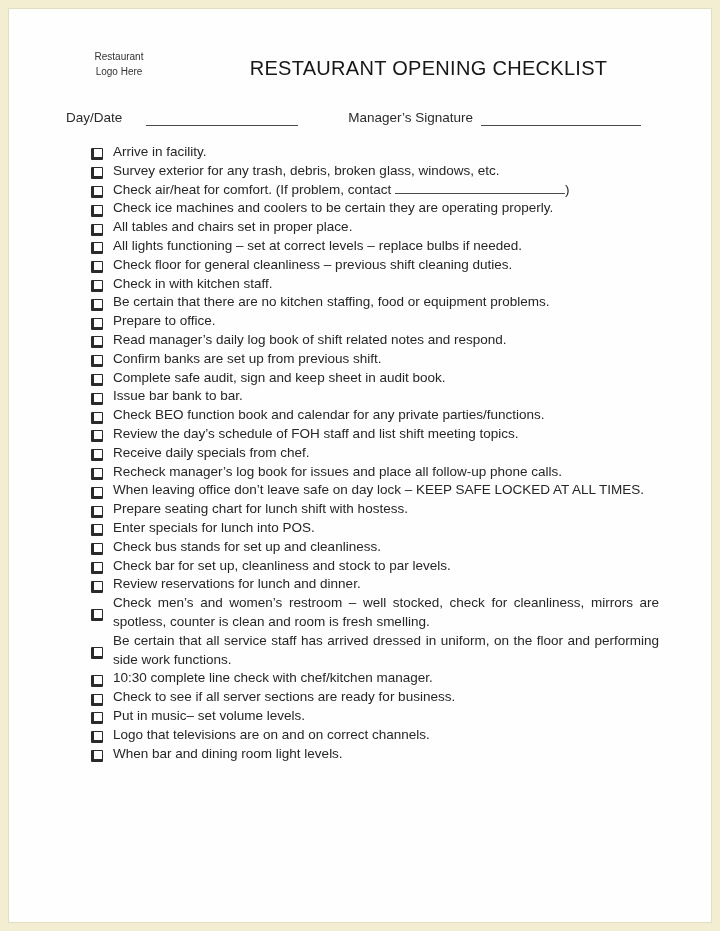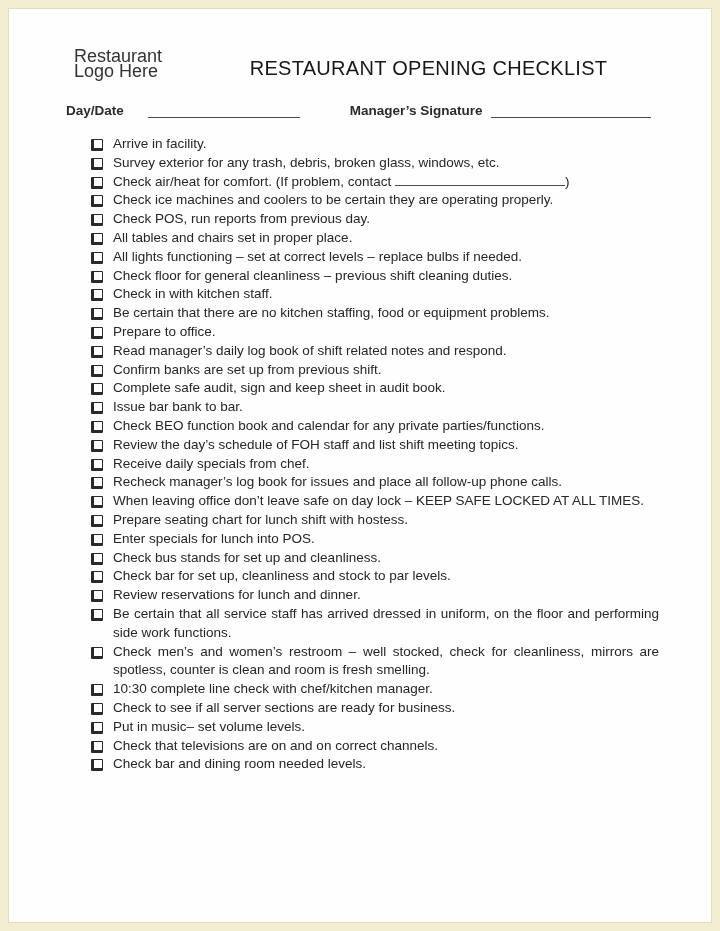--- a/index.html
+++ b/index.html
@@ -15,45 +15,45 @@
     position:absolute;left:8px;top:8px;width:704px;height:915px;
     background:#fefefe;
     border:1px solid #e4ddc0;
     box-sizing:border-box;
     padding:40px 52px 0 57px;
   }
   
   .header{display:flex;align-items:flex-start;}
   .logo{
     width:90px;flex:0 0 auto;margin-left:8px;
-    font-size:18px;line-height:15px;color:#333;
+    text-align:center;font-size:10px;line-height:15px;color:#333;
   }
   .title{
     flex:1;text-align:center;
     font-weight:normal;font-size:20px;letter-spacing:.3px;
     color:#171717;margin-top:8px;padding-left:34px;
     white-space:nowrap;
   }
   
   .sigrow{
-    display:flex;align-items:center;
-    margin-top:22px;font-size:13.5px;color:#2b2b2b;font-weight:bold;
+    display:flex;align-items:flex-start;
+    margin-top:30px;font-size:13.5px;color:#2b2b2b;
   }
   .sigrow .lbl{flex:0 0 auto;}
   .fill-line{
     flex:0 0 auto;border-bottom:1.3px solid #4a4a4a;height:15px;
   }
   .line-daydate{width:152px;margin-left:24px;}
   .gap{width:50px;flex:0 0 auto;}
   .line-signature{width:160px;margin-left:8px;}
   
   .checklist{
     list-style:none;margin:17px 0 0 0;padding:0 0 0 25px;
   }
-  .item{display:flex;align-items:flex-start;}
+  .item{display:flex;align-items:center;}
   .cb{
     flex:0 0 auto;width:8px;height:8px;
     border:1.5px solid #2a2a2a;
     border-left-width:3px;border-bottom-width:3px;
     border-radius:1px;
     margin:4px 10px 0 0;
     background:#fff;
   }
   .txt{flex:1;font-size:13.5px;line-height:18.8px;color:#262626;}
   .item.justify .txt{text-align:justify;}
@@ -97,24 +97,20 @@
       <li class="item">
         <span class="cb"></span>
         <span class="txt"><span>Check air/heat for comfort. (If problem, contact </span><span class="blank" style="width: 170px;"></span><span>)</span></span>
       </li>
       <li class="item">
         <span class="cb"></span>
         <span class="txt"><span>Check ice machines and coolers to be certain they are operating properly.</span></span>
       </li>
       <li class="item">
         <span class="cb"></span>
-        <span class="txt"><span>Check POS, run reports from previous day.</span></span>
-      </li>
-      <li class="item">
-        <span class="cb"></span>
         <span class="txt"><span>All tables and chairs set in proper place.</span></span>
       </li>
       <li class="item">
         <span class="cb"></span>
         <span class="txt"><span>All lights functioning – set at correct levels – replace bulbs if needed.</span></span>
       </li>
       <li class="item">
         <span class="cb"></span>
         <span class="txt"><span>Check floor for general cleanliness – previous shift cleaning duties.</span></span>
       </li>
@@ -181,41 +177,41 @@
       <li class="item">
         <span class="cb"></span>
         <span class="txt"><span>Check bar for set up, cleanliness and stock to par levels.</span></span>
       </li>
       <li class="item">
         <span class="cb"></span>
         <span class="txt"><span>Review reservations for lunch and dinner.</span></span>
       </li>
       <li class="item justify">
         <span class="cb"></span>
+        <span class="txt"><span>Check men’s and women’s restroom – well stocked, check for cleanliness, mirrors are spotless, counter is clean and room is fresh smelling.</span></span>
+      </li>
+      <li class="item justify">
+        <span class="cb"></span>
         <span class="txt"><span>Be certain that all service staff has arrived dressed in uniform, on the floor and performing side work functions.</span></span>
       </li>
-      <li class="item justify">
-        <span class="cb"></span>
-        <span class="txt"><span>Check men’s and women’s restroom – well stocked, check for cleanliness, mirrors are spotless, counter is clean and room is fresh smelling.</span></span>
-      </li>
       <li class="item">
         <span class="cb"></span>
         <span class="txt"><span>10:30 complete line check with chef/kitchen manager.</span></span>
       </li>
       <li class="item">
         <span class="cb"></span>
         <span class="txt"><span>Check to see if all server sections are ready for business.</span></span>
       </li>
       <li class="item">
         <span class="cb"></span>
         <span class="txt"><span>Put in music– set volume levels.</span></span>
       </li>
       <li class="item">
         <span class="cb"></span>
-        <span class="txt"><span>Check that televisions are on and on correct channels.</span></span>
-      </li>
-      <li class="item">
-        <span class="cb"></span>
-        <span class="txt"><span>Check bar and dining room needed levels.</span></span>
+        <span class="txt"><span>Logo that televisions are on and on correct channels.</span></span>
+      </li>
+      <li class="item">
+        <span class="cb"></span>
+        <span class="txt"><span>When bar and dining room light levels.</span></span>
       </li>
     </ul>
 
 </div>
 
 </body></html>

